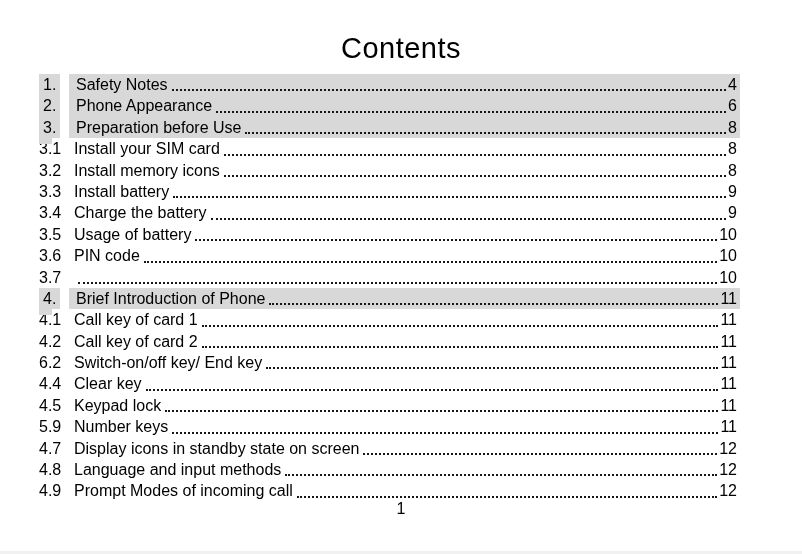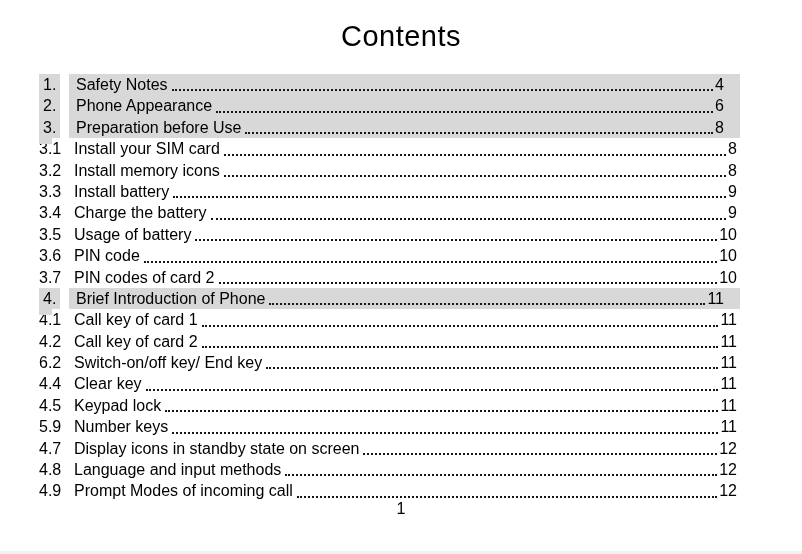--- a/index.html
+++ b/index.html
@@ -8,21 +8,21 @@
   body {
     width: 802px; height: 554px;
     background: #ffffff;
     color: #000;
     font-family: "Liberation Sans", sans-serif;
     position: relative;
     overflow: hidden;
   }
   .doc-title {
     position: absolute;
-    top: 20px; left: 0; width: 100%;
+    top: 32px; left: 0; width: 100%;
     text-align: center;
     font-size: 29px;
     line-height: 32px;
     font-weight: 400;
     letter-spacing: 0.5px;
   }
   .toc {
     position: absolute;
     top: 74px; left: 39px;
     width: 701px;
@@ -47,21 +47,21 @@
     position: absolute;
     left: 0; top: 100%;
     width: 13px; height: 6px;
     background: var(--hl);
   }
   .row.l1 .gapbox { width: 9px; flex: 0 0 auto; }
   .row.l1 .entry {
     flex: 1;
     background: var(--hl);
     display: flex;
-    padding: 0 16px 0 7px;
+    padding: 0 3px 0 7px;
     min-width: 0;
   }
   
   .row.l2 .numbox {
     width: 35px;
     flex: 0 0 auto;
   }
   .row.l2 .entry {
     flex: 1;
     display: flex;
@@ -176,21 +176,20 @@
     <div class="entry">
       <span class="label">PIN code</span>
       <span class="leader"></span>
       <span class="page">10</span>
     </div>
   </div>
     <div class="row l2">
     <span class="numbox">3.7</span>
 
     <div class="entry">
-      <span class="label">PIN codes of card 2</span>
       <span class="leader"></span>
       <span class="page">10</span>
     </div>
   </div>
     <div class="row l1">
     <span class="numbox">4.</span>
     <span class="gapbox"></span>
     <div class="entry">
       <span class="label">Brief Introduction of Phone</span>
       <span class="leader"></span>

